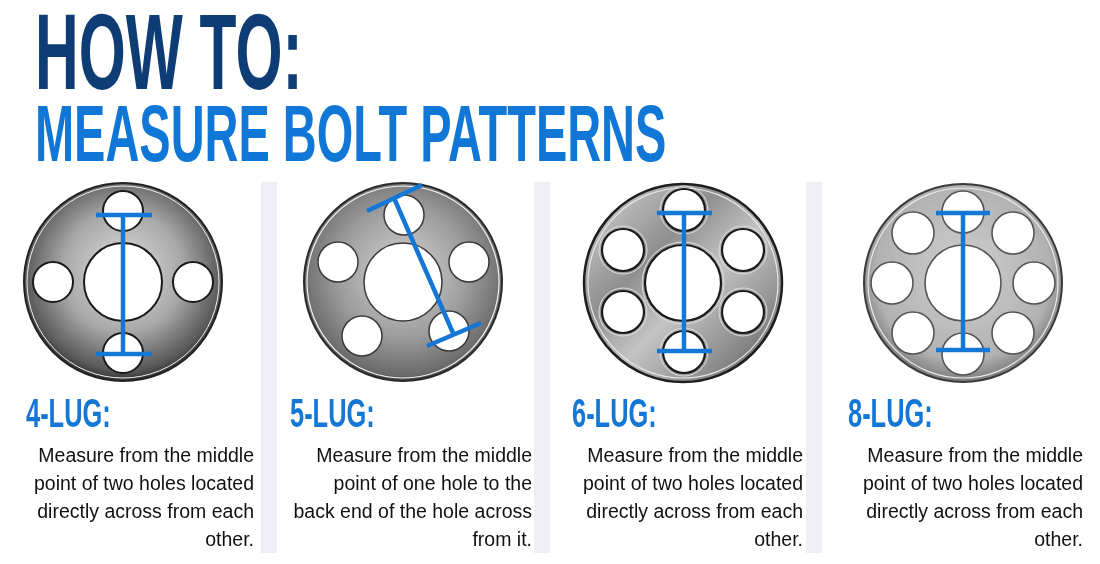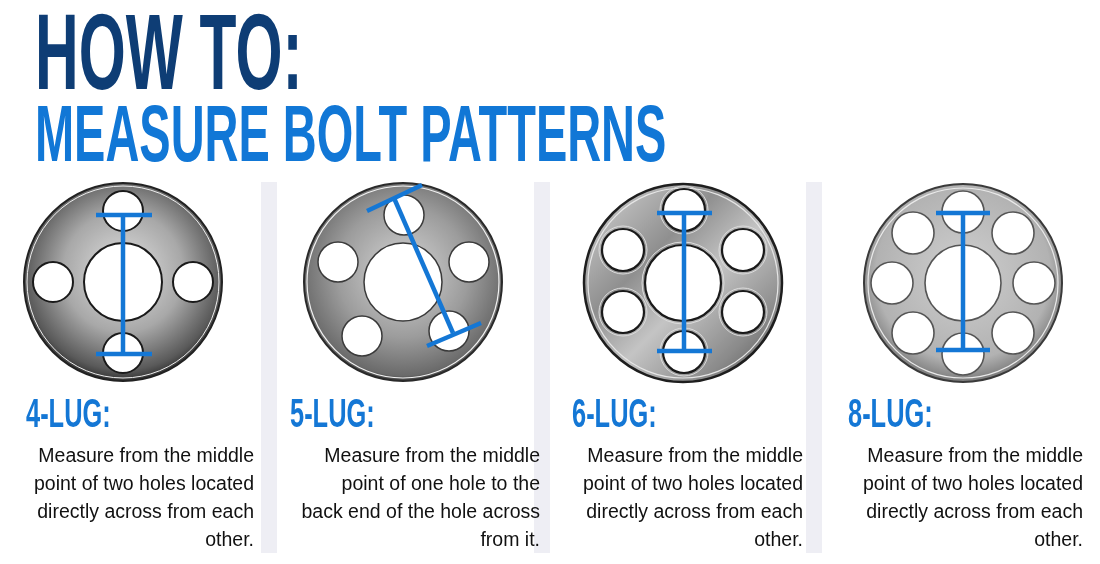--- a/index.html
+++ b/index.html
@@ -160,19 +160,19 @@
     <line x1="78" y1="35" x2="132" y2="35"></line>
     <line x1="105" y1="35" x2="105" y2="172"></line>
     <line x1="78" y1="172" x2="132" y2="172"></line>
   </g>
 </svg>
 
 <h3 class="lug-heading" style="left:26px">4-LUG:</h3>
 <p class="desc" style="left:14px">Measure from the middle point of two holes located directly across from each other.</p>
 
 <h3 class="lug-heading" style="left:290px">5-LUG:</h3>
-<p class="desc" style="left:300px">Measure from the middle point of one hole to the back end of the hole across from it.</p>
+<p class="desc" style="left:292px">Measure from the middle point of one hole to the back end of the hole across from it.</p>
 
 <h3 class="lug-heading" style="left:572px">6-LUG:</h3>
 <p class="desc" style="left:563px">Measure from the middle point of two holes located directly across from each other.</p>
 
 <h3 class="lug-heading" style="left:848px">8-LUG:</h3>
 <p class="desc" style="left:843px">Measure from the middle point of two holes located directly across from each other.</p>
 
 </body></html>

